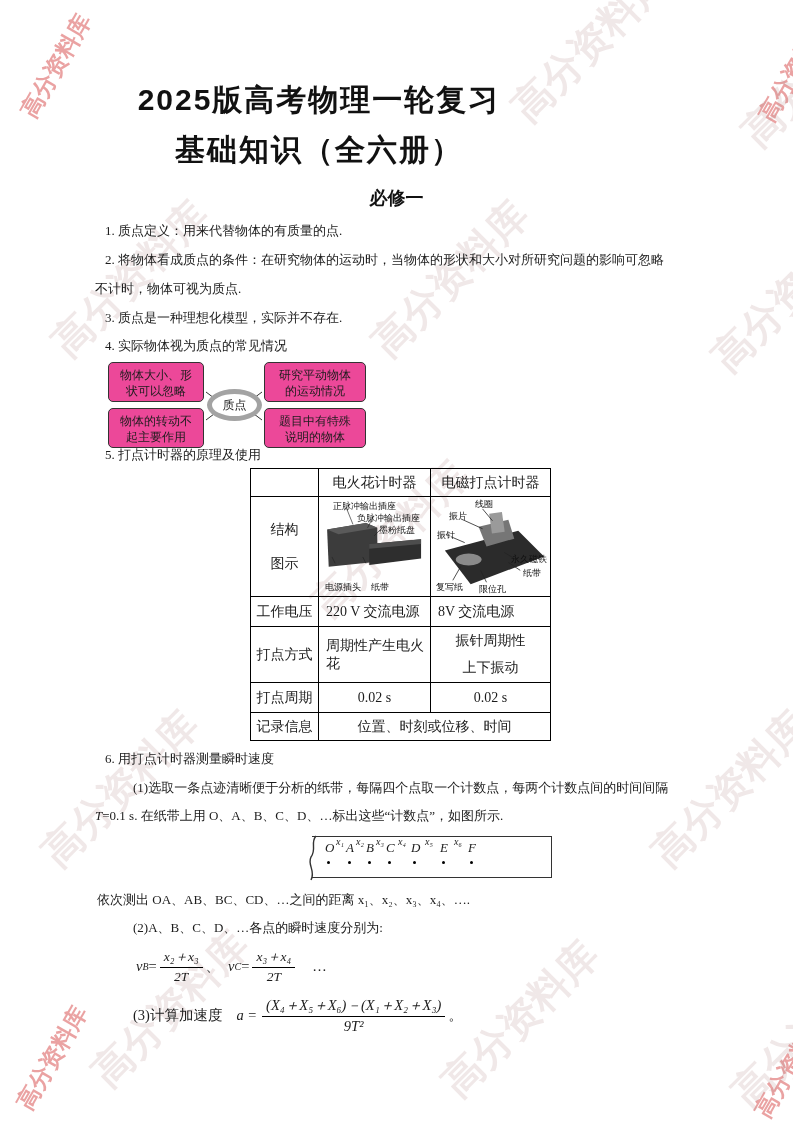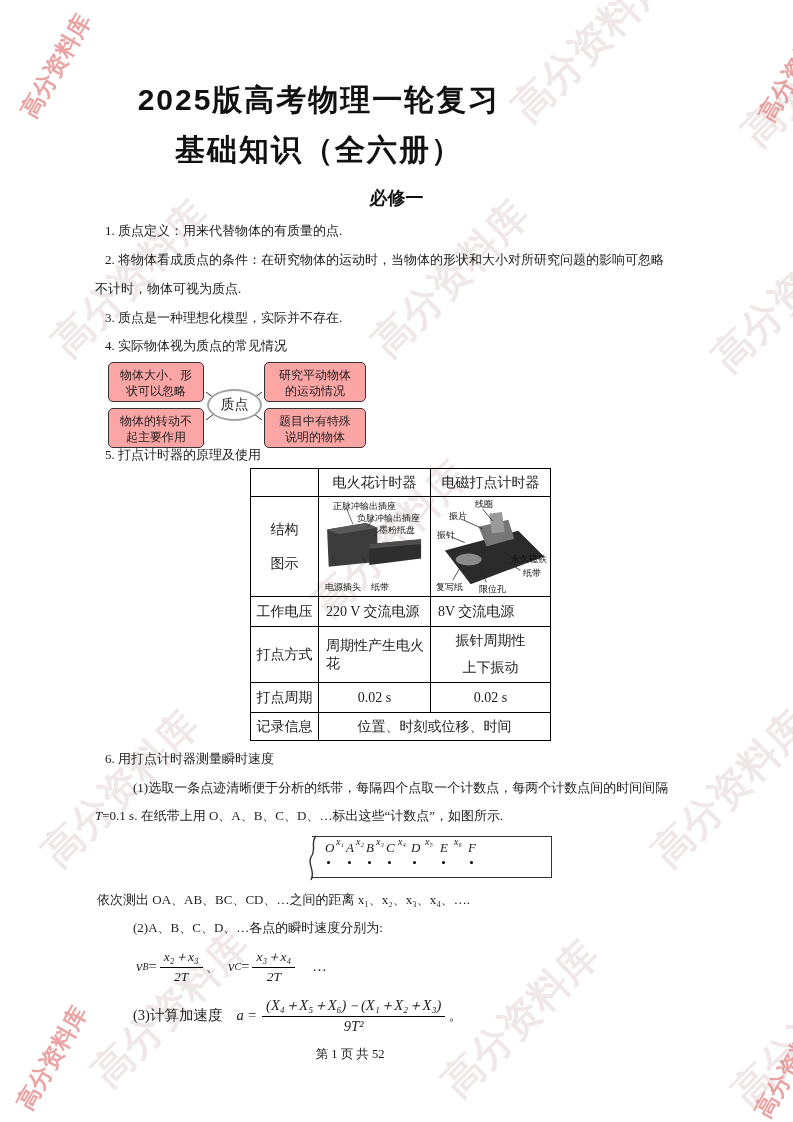--- a/index.html
+++ b/index.html
@@ -26,24 +26,24 @@
 
   
   .bline { position:absolute; font-size:13px; white-space:nowrap; color:#1c1c1c; }
   .ital { font-style:italic; }
 
   
   #concept-map { position:absolute; left:100px; top:358px; width:270px; height:96px; }
   #concept-map svg { position:absolute; inset:0; }
   .cbox { position:absolute; border:1px solid #333; border-radius:5px;
           font-size:12px; line-height:1.35; text-align:center;
-          white-space:pre-line; padding-top:4px; background:#fca5a5; }
-  .cellipse { position:absolute; border:2px solid #a3a3a3; border-radius:50%;
+          white-space:pre-line; padding-top:4px; background:#ec4899; }
+  .cellipse { position:absolute; border:5px solid #a3a3a3; border-radius:50%;
               display:flex; align-items:center; justify-content:center;
-              font-size:14px; background:#fff; }
+              font-size:12px; background:#fff; }
 
   
   #timer-table { position:absolute; left:250px; top:468px; border-collapse:collapse;
                  font-size:14px; table-layout:fixed; }
   #timer-table td { border:1px solid #000; text-align:center; vertical-align:middle;
                     padding:1px 3px; }
   #timer-table .w1{ width:68px; } #timer-table .w2{ width:112px; } #timer-table .w3{ width:120px; }
   .cell-left { text-align:left !important; padding-left:7px !important; }
   .img-cell { position:relative; height:100px; padding:0 !important; }
   .img-cell svg { position:absolute; inset:0; }
@@ -264,15 +264,14 @@
   <div class="fline" style="left:133px;top:996px;">
     <span>(3)计算加速度</span>
     <span class="ital" style="margin-left:14px;margin-right:2px;">a =</span>
     <span class="frac" style="font-size:14.5px;">
         <span class="num">(X₄＋X₅＋X₆)－(X₁＋X₂＋X₃)</span>
         <span class="den">9T²</span>
       </span>
     <span>。</span>
   </div>
 
-  <div class="footer">第 1 页 共 52</div>
 
 </div>
 
 </body></html>

